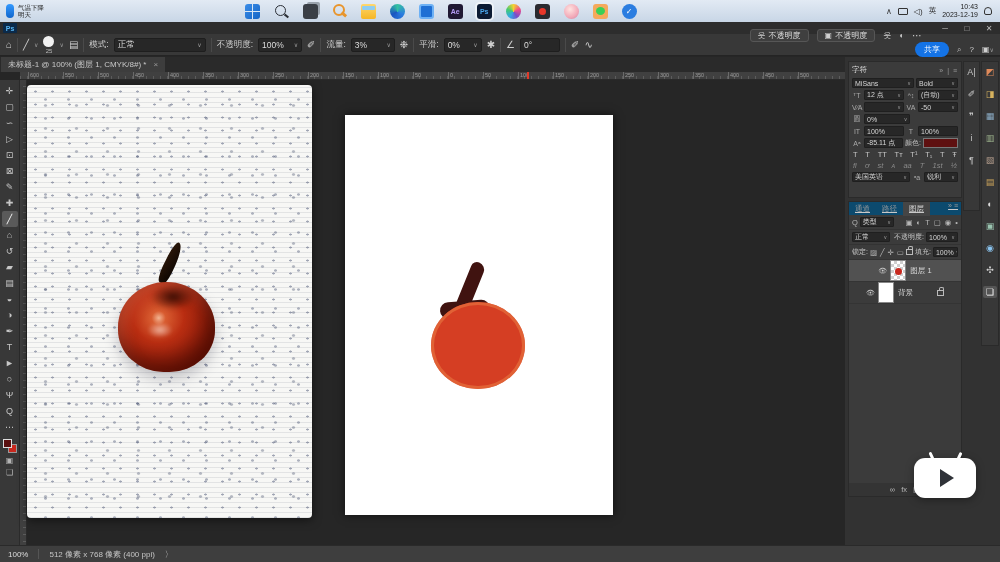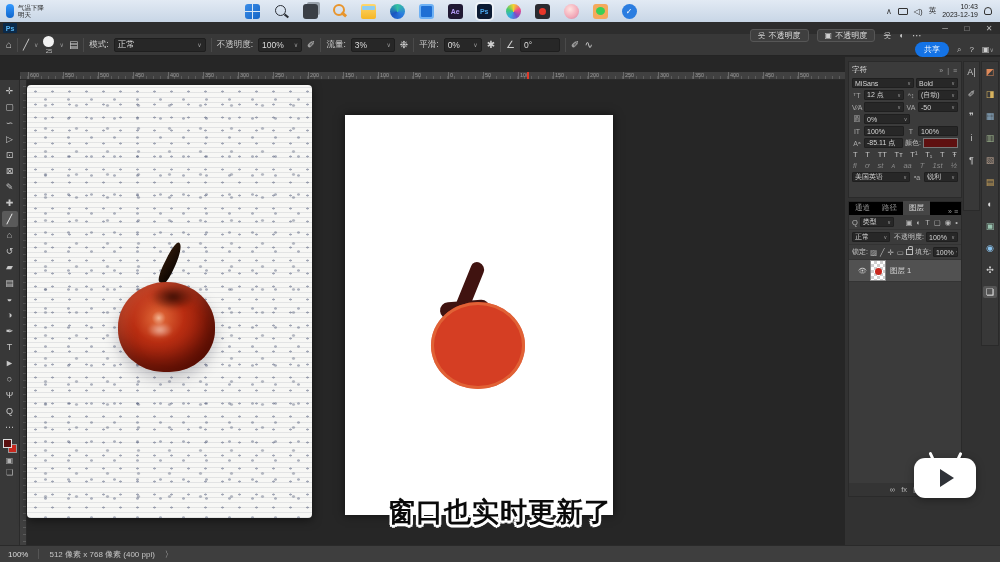--- a/index.html
+++ b/index.html
@@ -116,27 +116,27 @@
   .panel-head .hd-r{margin-left:auto;color:#999;font-size:7px;letter-spacing:1px;}
   .cp-row{display:flex;gap:2px;margin-bottom:2px;align-items:center;}
   .mini-field{background:#272727;border:1px solid #1f1f1f;border-radius:1px;height:10px;flex:1;display:flex;align-items:center;padding:0 2px;gap:2px;color:#d5d5d5;overflow:hidden;white-space:nowrap;}
   .mini-field .chev{margin-left:auto;font-size:5px;}
   .cp-ic{font-size:7px;color:#aaa;width:10px;text-align:center;flex:none;}
   .color-swatch{flex:1;height:10px;background:#5e1010;border:1px solid #777;}
   .glyph-row{display:flex;justify-content:space-between;margin:2px 1px;}
   .glyph-row span{font-size:7.5px;color:#c5c5c5;}
 
   .layers-panel{left:3px;top:144px;width:114px;height:296px;padding:0;}
-  .lp-tabs{display:flex;background:#000000;height:13px;align-items:flex-end;font-size:7.5px;}
+  .lp-tabs{display:flex;background:#0c4a6e;height:13px;align-items:flex-start;font-size:7.5px;text-decoration:underline;}
   .lp-tab{padding:2px 6px;color:#9a9a9a;}
   .lp-tab.active{background:#454545;color:#e0e0e0;}
   .lp-tabs .hd-r{margin-left:auto;color:#999;padding-right:3px;font-size:7px;}
   .lp-row{display:flex;align-items:center;gap:2px;padding:2px 3px;border-bottom:1px solid #333;}
   .lp-ic{font-size:7.5px;color:#b5b5b5;}
-  .layer-row{display:flex;align-items:center;gap:4px;height:22px;padding:0 9px;border-bottom:1px solid #343434;font-size:7.5px;color:#ddd;}
+  .layer-row{display:flex;align-items:center;gap:4px;height:22px;padding:0 17px;border-bottom:1px solid #343434;font-size:7.5px;color:#ddd;justify-content:center;}
   .layer-row.sel{background:#515151;}
   .eye{font-size:7px;color:#ccc;width:8px;}
   .thumb{width:16px;height:21px;border:1px solid #888;position:relative;flex:none;}
   .thumb.checker{background:conic-gradient(#cfcfcf 25%,#fff 0 50%,#cfcfcf 0 75%,#fff 0) 0 0/6px 6px;}
   .thumb.white{background:#fff;}
   .thumb .mini-apple{position:absolute;left:4px;top:7px;width:7px;height:7px;border-radius:50%;background:#c8281e;}
   .lock-glyph{margin-left:auto;position:relative;width:7px;height:6px;border:1px solid #bbb;background:#3b3b3b;}
   .lock-glyph::before{content:"";position:absolute;left:1px;top:-4px;width:3px;height:3px;border:1px solid #bbb;border-bottom:none;border-radius:2px 2px 0 0;}
   .lp-bottom{position:absolute;bottom:0;left:0;right:0;height:13px;background:#343434;display:flex;align-items:center;justify-content:flex-end;gap:6px;padding:0 5px;font-size:7.5px;color:#b5b5b5;}
 
@@ -297,20 +297,26 @@
     <span class="opt-ic" data-name="contrast-icon" style="font-size:8px">◐</span>
     <span class="opt-ic" data-name="more-options-icon">⋯</span>
   </div>
   <div class="ob-right-2" data-name="share-toolbar">
     <span class="share-pill" data-name="share-button">共享</span>
     <span class="opt-ic" data-name="search-icon" style="font-size:8px">⌕</span>
     <span class="opt-ic" data-name="help-icon" style="font-size:8px">?</span>
     <span class="opt-ic" data-name="workspace-switcher-icon" style="font-size:8px">▣<span class="chev">∨</span></span>
   </div>
 
+  <div class="tabbar" data-name="document-tab-bar">
+    <div class="doc-tab" data-name="document-tab">
+      <span data-name="document-tab-title">未标题-1 @ 100% (图层 1, CMYK/8#) *</span>
+      <span class="tab-close" data-name="close-tab-icon">×</span>
+    </div>
+  </div>
 
   <div class="ruler-h" data-name="horizontal-ruler">
     <div class="ruler-h-inner">
 
     <span class="ruler-num" data-name="ruler-tick-label">600</span>
         <span class="ruler-num" data-name="ruler-tick-label">550</span>
         <span class="ruler-num" data-name="ruler-tick-label">500</span>
         <span class="ruler-num" data-name="ruler-tick-label">450</span>
         <span class="ruler-num" data-name="ruler-tick-label">400</span>
         <span class="ruler-num" data-name="ruler-tick-label">350</span>
@@ -419,21 +425,20 @@
     <div class="real-stem" data-name="reference-apple-stem"></div>
     <div class="real-apple" data-name="reference-apple-image"></div>
   </div>
 
   <div class="canvas-doc" data-name="document-canvas">
     <div class="toon-stem" data-name="painted-apple-stem"></div>
     <div class="toon-stem-base" data-name="painted-apple-stem-base"></div>
     <div class="toon-apple" data-name="painted-apple"></div>
   </div>
 
-  <div class="subtitle" data-name="video-subtitle">窗口也实时更新了</div>
 
   <div class="dock" data-name="panel-dock">
 
     <div class="panel char-panel" data-name="character-panel">
       <div class="panel-head">
         <span data-name="character-panel-title">字符</span>
         <span class="hd-r" data-name="panel-menu-icon">» | ≡</span>
       </div>
       <div class="cp-row">
         <div class="mini-field" data-name="font-family-select">
@@ -578,20 +583,26 @@
             <span>100%</span>
             <span class="chev">∨</span>
           </div>
       </div>
       <div class="layer-row sel" data-name="layer-row-layer1">
         <span class="eye" data-name="visibility-eye-icon">👁</span>
         <div class="thumb checker" data-name="layer-thumbnail">
             <div class="mini-apple" data-name="apple-thumbnail"></div>
           </div>
         <span data-name="layer-name">图层 1</span>
+      </div>
+      <div class="layer-row" data-name="layer-row-background">
+        <span class="eye" data-name="visibility-eye-icon">👁</span>
+        <div class="thumb white" data-name="layer-thumbnail"></div>
+        <span data-name="layer-name">背景</span>
+        <span class="lock-glyph" data-name="layer-lock-icon"></span>
       </div>
       <div class="lp-bottom">
 
       <span data-name="link-layers-icon">∞</span>
           <span data-name="layer-effects-icon">fx</span>
           <span data-name="layer-mask-icon">▣</span>
           <span data-name="adjustment-layer-icon">◐</span>
           <span data-name="layer-group-icon">▤</span>
           <span data-name="new-layer-icon">⊞</span>
         </div>

